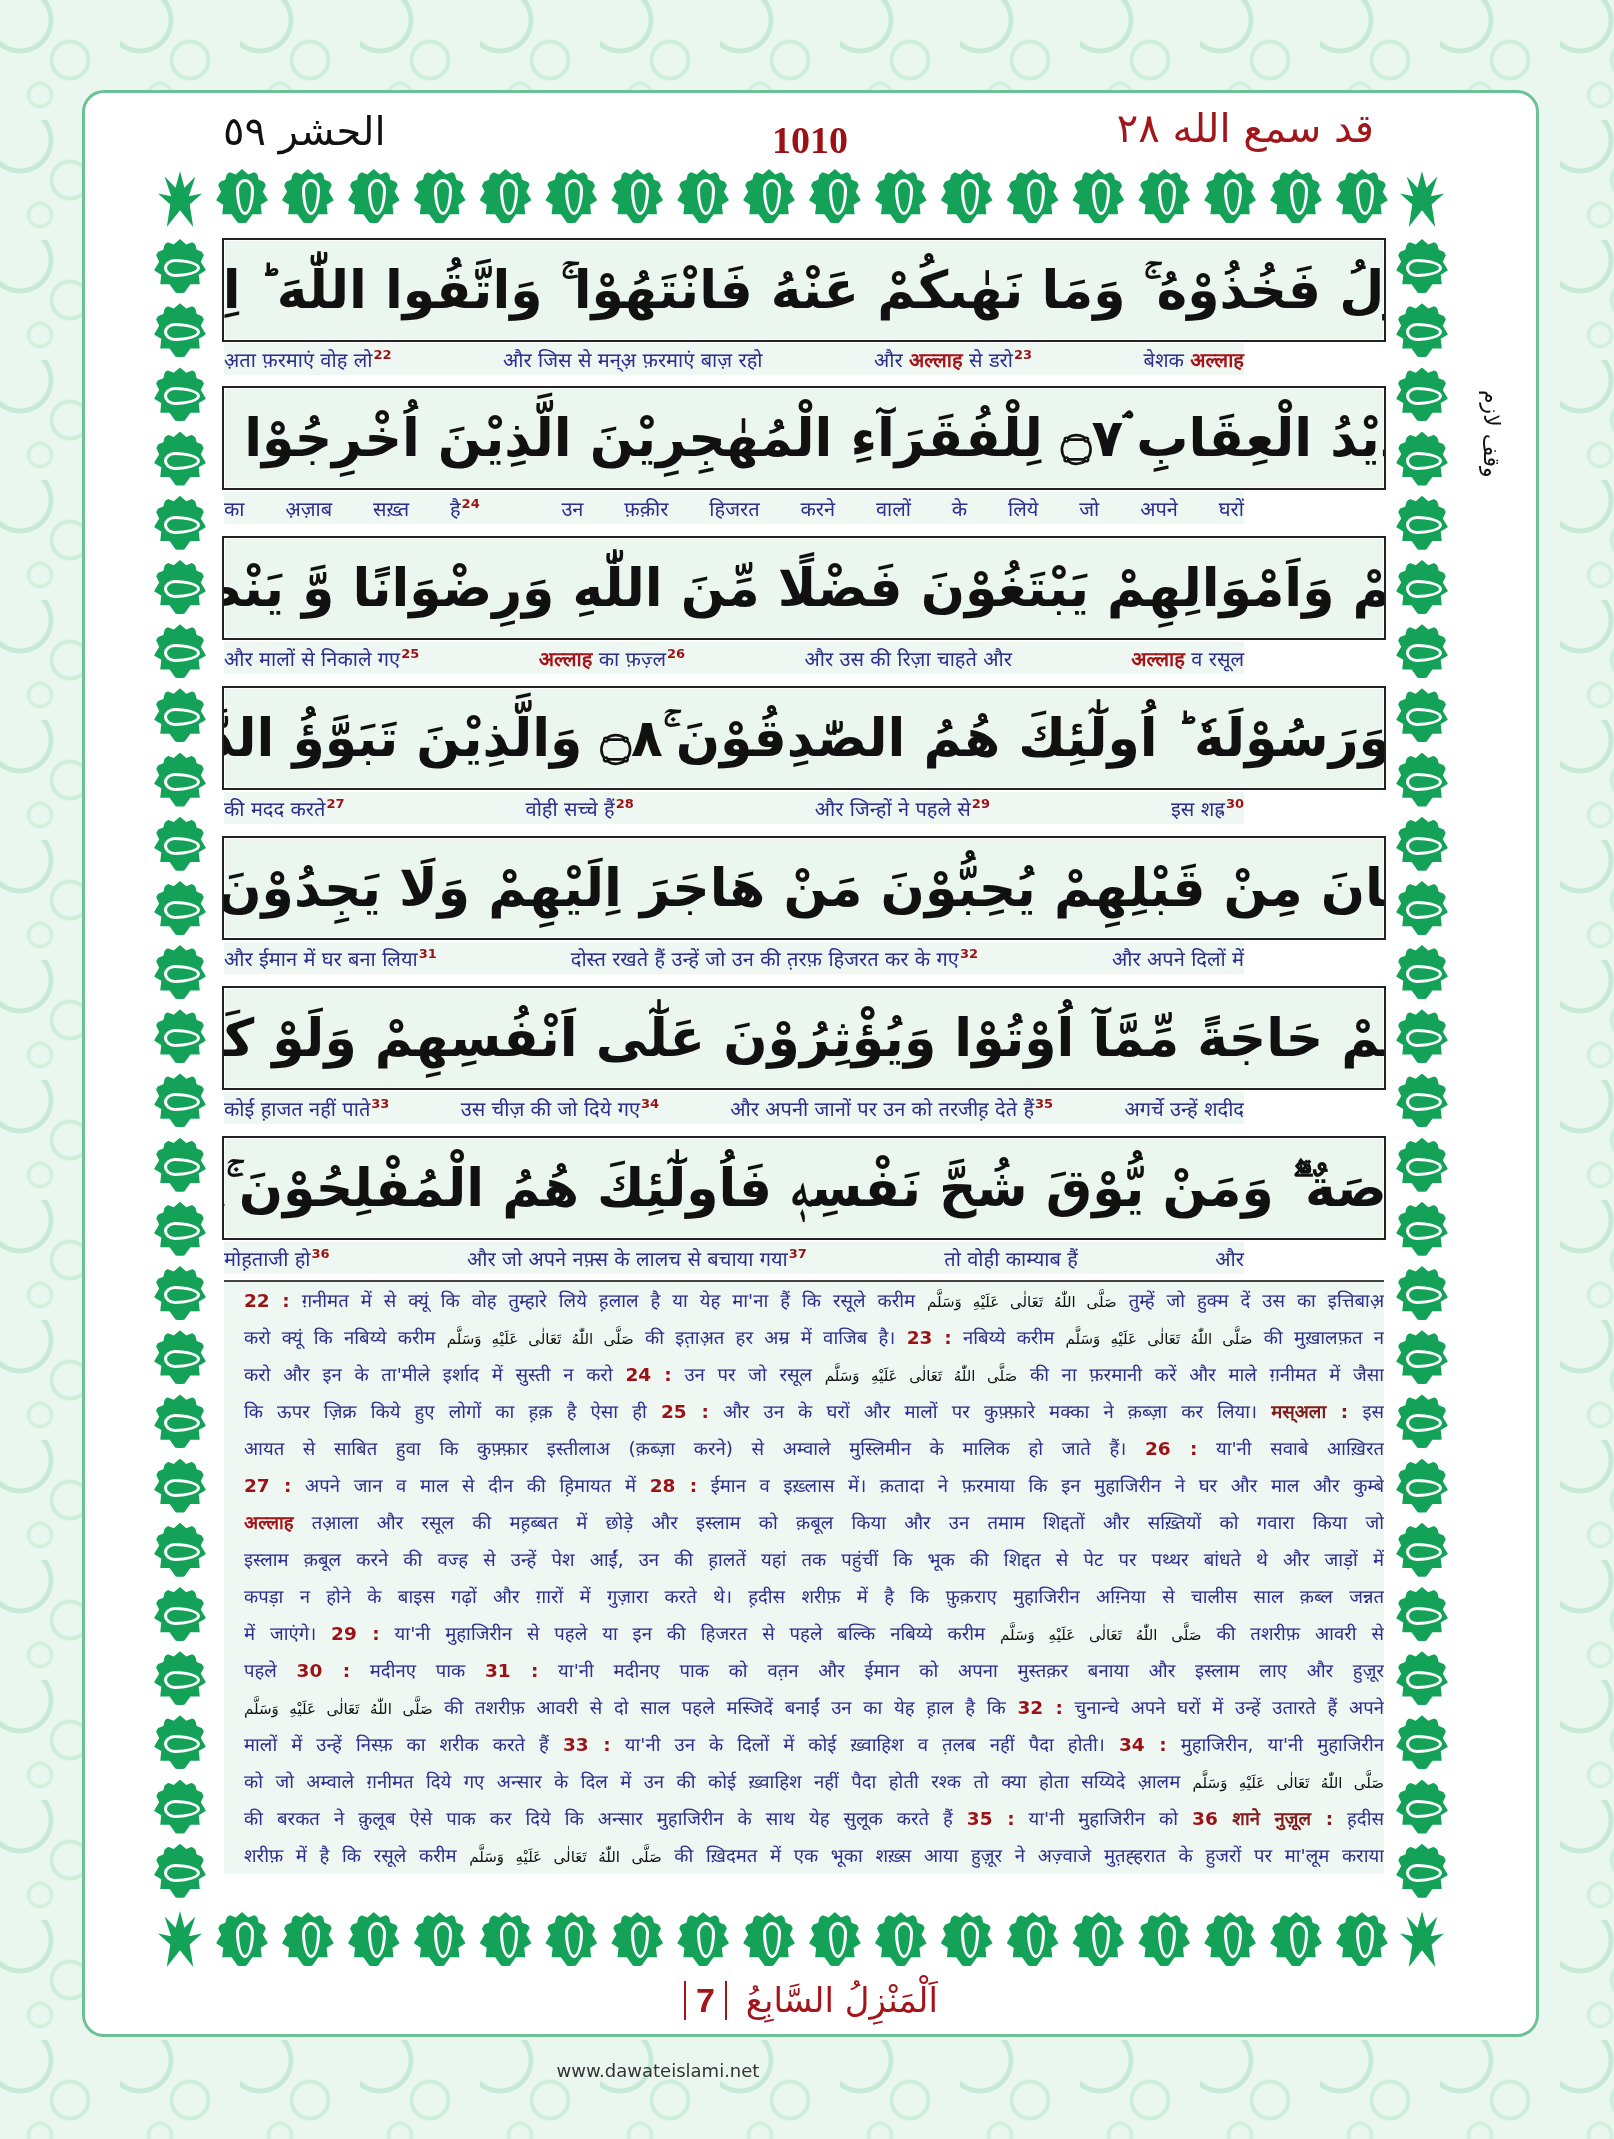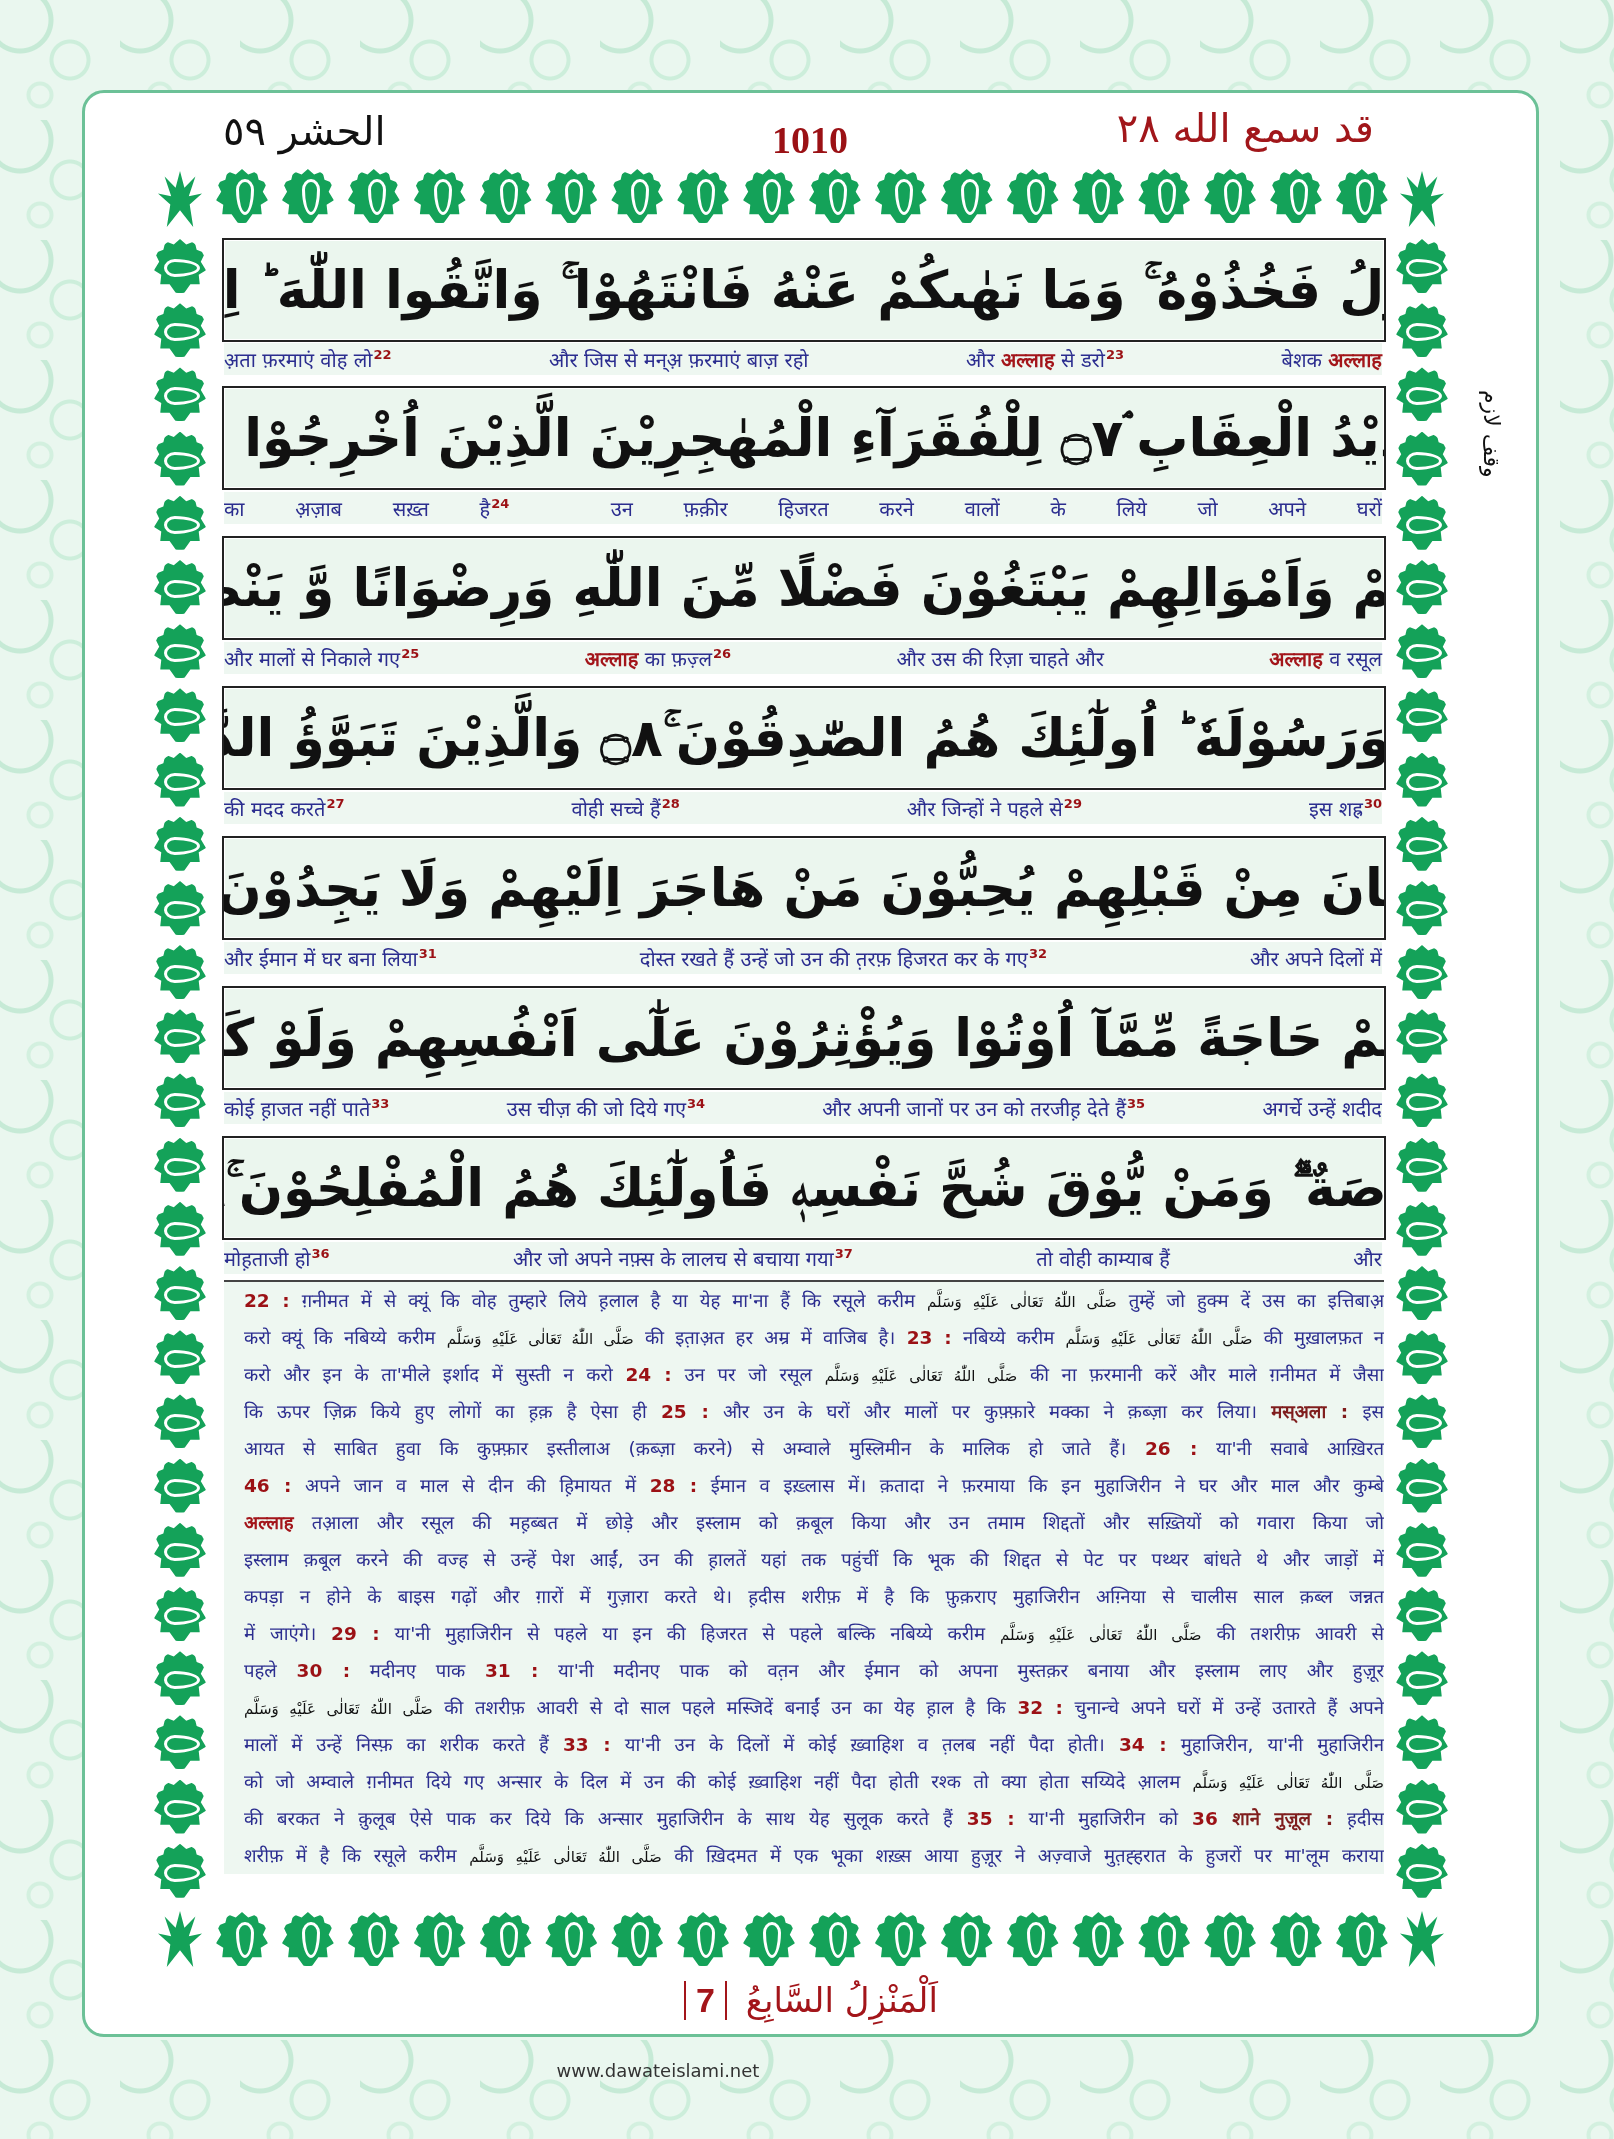--- a/index.html
+++ b/index.html
@@ -48,21 +48,21 @@
 
   
   .verse-box {
     position: absolute; left: 222px; width: 1160px; height: 100px;
     background: #ebf6ee; border: 2px solid #222; box-shadow: inset 0 0 0 1px #ffffff;
     display: flex; align-items: center; justify-content: center;
     font-family: "DejaVu Sans", sans-serif; font-size: 52px; font-weight: bold; color: #111;
     direction: rtl; white-space: nowrap; overflow: hidden;
   }
   .trans {
-    position: absolute; left: 224px; width: 1158px; height: 32px;
+    position: absolute; left: 224px; width: 1020px; height: 32px;
     background: #eef7f1;
     font-family: "DejaVu Sans", sans-serif; font-size: 20px; color: #2b2d8f;
     display: flex; justify-content: space-between; align-items: center; white-space: nowrap;
   }
   .trans .seg { display: inline-block; }
   .allah { color: #a3151a; font-weight: bold; }
   .fn { color: #9b1115; font-weight: bold; font-size: 13px; vertical-align: super; margin-left: 1px; }
 
   .side-note {
     position: absolute; left: 1460px; top: 390px; width: 44px; height: 90px;
@@ -261,21 +261,21 @@
     <span class="seg">तो वोही काम्याब हैं</span>
     <span class="seg">और</span>
   </div>
 
 <div class="commentary" id="commentary">
     <div class="c-line"><span class="c-num">22 :</span> ग़नीमत में से क्यूं कि वोह तुम्हारे लिये ह़लाल है या येह मा'ना हैं कि रसूले करीम <span class="saw" dir="rtl">صَلَّى اللّٰهُ تَعَالٰى عَلَيْهِ وَسَلَّم</span> तुम्हें जो हुक्म दें उस का इत्तिबाअ़</div>
     <div class="c-line">करो क्यूं कि नबिय्ये करीम <span class="saw" dir="rtl">صَلَّى اللّٰهُ تَعَالٰى عَلَيْهِ وَسَلَّم</span> की इत़ाअ़त हर अम्र में वाजिब है। <span class="c-num">23 :</span> नबिय्ये करीम <span class="saw" dir="rtl">صَلَّى اللّٰهُ تَعَالٰى عَلَيْهِ وَسَلَّم</span> की मुख़ालफ़त न</div>
     <div class="c-line">करो और इन के ता'मीले इर्शाद में सुस्ती न करो <span class="c-num">24 :</span> उन पर जो रसूल <span class="saw" dir="rtl">صَلَّى اللّٰهُ تَعَالٰى عَلَيْهِ وَسَلَّم</span> की ना फ़रमानी करें और माले ग़नीमत में जैसा</div>
     <div class="c-line">कि ऊपर ज़िक्र किये हुए लोगों का ह़क़ है ऐसा ही <span class="c-num">25 :</span> और उन के घरों और मालों पर कुफ़्फ़ारे मक्का ने क़ब्ज़ा कर लिया। <span class="c-bold">मस्अला :</span> इस</div>
     <div class="c-line">आयत से साबित हुवा कि कुफ़्फ़ार इस्तीलाअ (क़ब्ज़ा करने) से अम्वाले मुस्लिमीन के मालिक हो जाते हैं। <span class="c-num">26 :</span> या'नी सवाबे आख़िरत</div>
-    <div class="c-line"><span class="c-num">46 :</span> अपने जान व माल से दीन की ह़िमायत में <span class="c-num">28 :</span> ईमान व इख़्लास में। क़तादा ने फ़रमाया कि इन मुहाजिरीन ने घर और माल और कुम्बे</div>
+    <div class="c-line"><span class="c-num">27 :</span> अपने जान व माल से दीन की ह़िमायत में <span class="c-num">28 :</span> ईमान व इख़्लास में। क़तादा ने फ़रमाया कि इन मुहाजिरीन ने घर और माल और कुम्बे</div>
     <div class="c-line"><span class="allah">अल्लाह</span> तआ़ला और रसूल की मह़ब्बत में छोड़े और इस्लाम को क़बूल किया और उन तमाम शिद्दतों और सख़्तियों को गवारा किया जो</div>
     <div class="c-line">इस्लाम क़बूल करने की वज्ह से उन्हें पेश आईं, उन की ह़ालतें यहां तक पहुंचीं कि भूक की शिद्दत से पेट पर पथ्थर बांधते थे और जाड़ों में</div>
     <div class="c-line">कपड़ा न होने के बाइस गढ़ों और ग़ारों में गुज़ारा करते थे। ह़दीस शरीफ़ में है कि फ़ुक़राए मुहाजिरीन अग़्निया से चालीस साल क़ब्ल जन्नत</div>
     <div class="c-line">में जाएंगे। <span class="c-num">29 :</span> या'नी मुहाजिरीन से पहले या इन की हिजरत से पहले बल्कि नबिय्ये करीम <span class="saw" dir="rtl">صَلَّى اللّٰهُ تَعَالٰى عَلَيْهِ وَسَلَّم</span> की तशरीफ़ आवरी से</div>
     <div class="c-line">पहले <span class="c-num">30 :</span> मदीनए पाक <span class="c-num">31 :</span> या'नी मदीनए पाक को वत़न और ईमान को अपना मुस्तक़र बनाया और इस्लाम लाए और हुज़ूर</div>
     <div class="c-line"><span class="saw" dir="rtl">صَلَّى اللّٰهُ تَعَالٰى عَلَيْهِ وَسَلَّم</span> की तशरीफ़ आवरी से दो साल पहले मस्जिदें बनाईं उन का येह ह़ाल है कि <span class="c-num">32 :</span> चुनान्चे अपने घरों में उन्हें उतारते हैं अपने</div>
     <div class="c-line">मालों में उन्हें निस्फ़ का शरीक करते हैं <span class="c-num">33 :</span> या'नी उन के दिलों में कोई ख़्वाहिश व त़लब नहीं पैदा होती। <span class="c-num">34 :</span> मुहाजिरीन, या'नी मुहाजिरीन</div>
     <div class="c-line">को जो अम्वाले ग़नीमत दिये गए अन्सार के दिल में उन की कोई ख़्वाहिश नहीं पैदा होती रश्क तो क्या होता सय्यिदे आ़लम <span class="saw" dir="rtl">صَلَّى اللّٰهُ تَعَالٰى عَلَيْهِ وَسَلَّم</span></div>
     <div class="c-line">की बरकत ने क़ुलूब ऐसे पाक कर दिये कि अन्सार मुहाजिरीन के साथ येह सुलूक करते हैं <span class="c-num">35 :</span> या'नी मुहाजिरीन को <span class="c-num">36</span><span class="c-bold"> शाने नुज़ूल :</span> ह़दीस</div>
     <div class="c-line">शरीफ़ में है कि रसूले करीम <span class="saw" dir="rtl">صَلَّى اللّٰهُ تَعَالٰى عَلَيْهِ وَسَلَّم</span> की ख़िदमत में एक भूका शख़्स आया हुज़ूर ने अज़्वाजे मुत़ह्हरात के हुजरों पर मा'लूम कराया</div>

